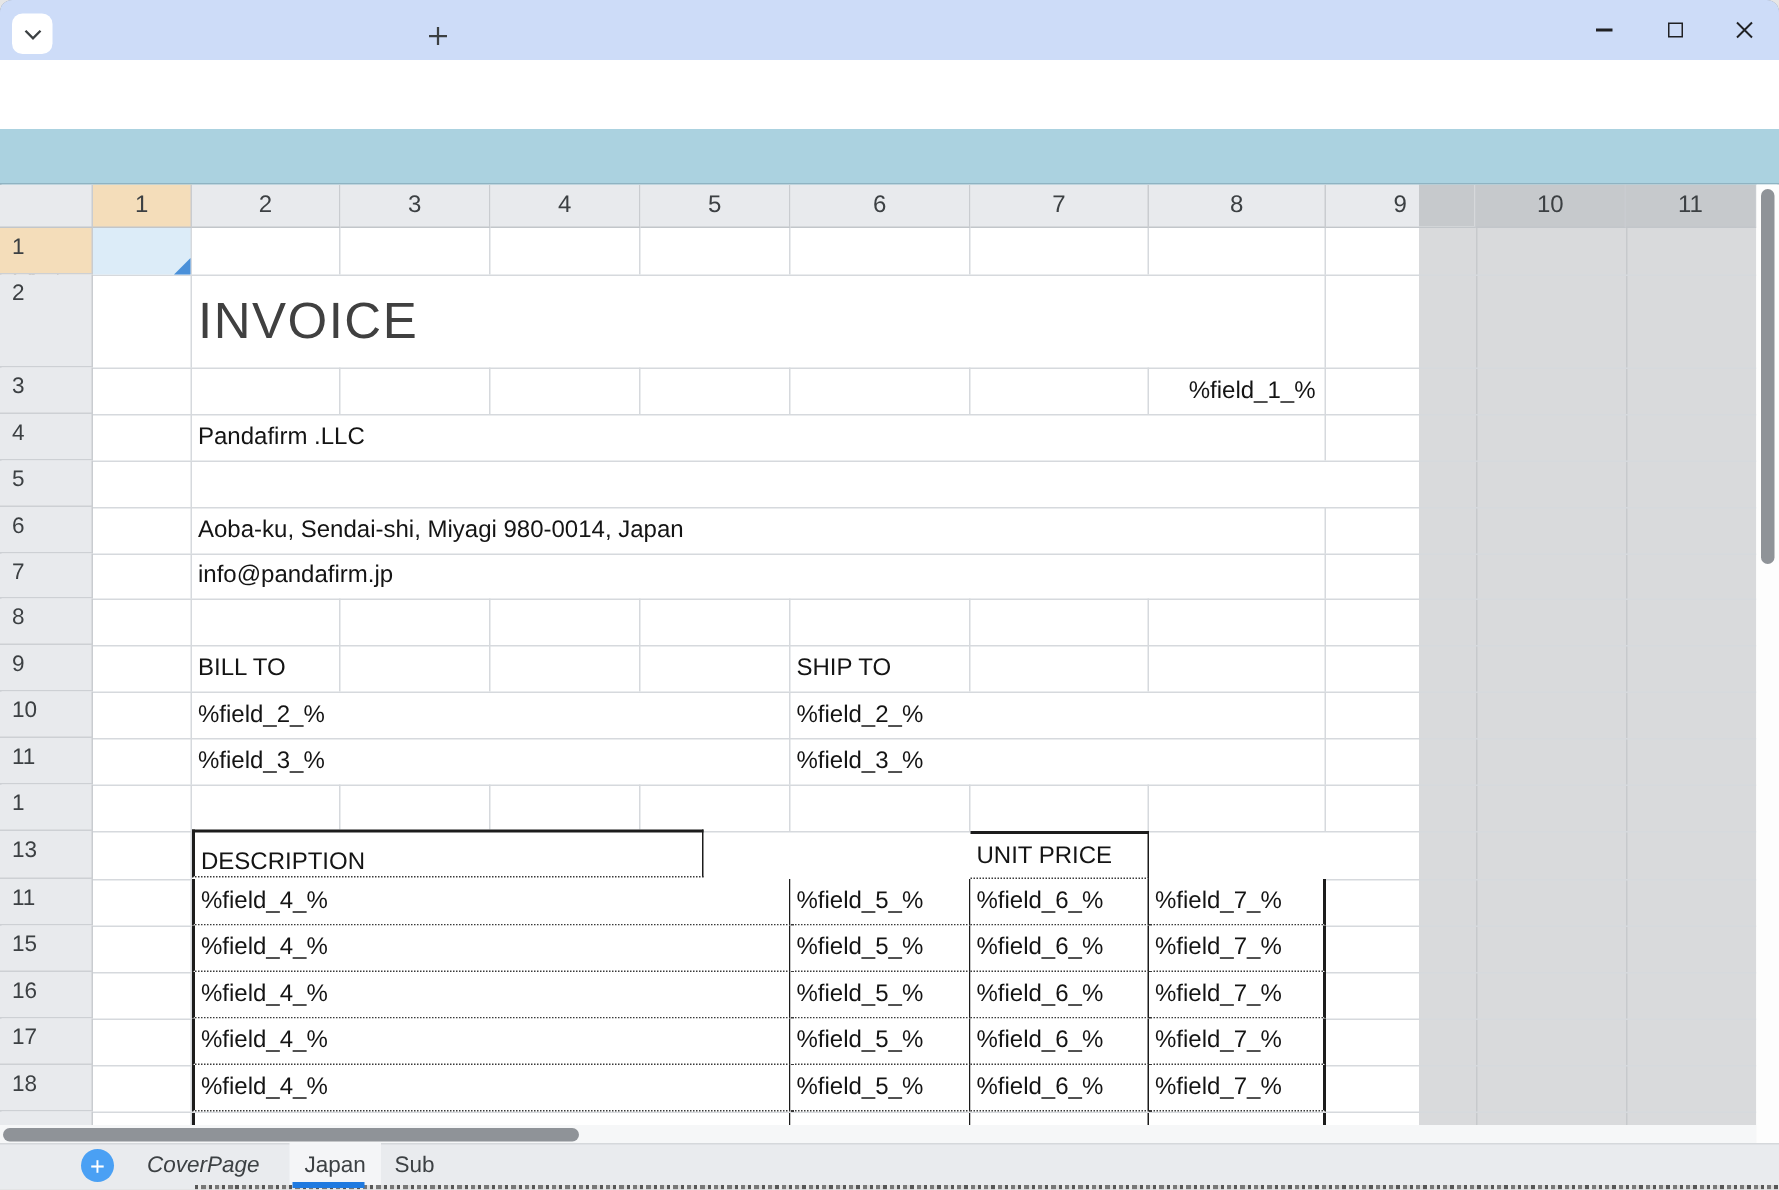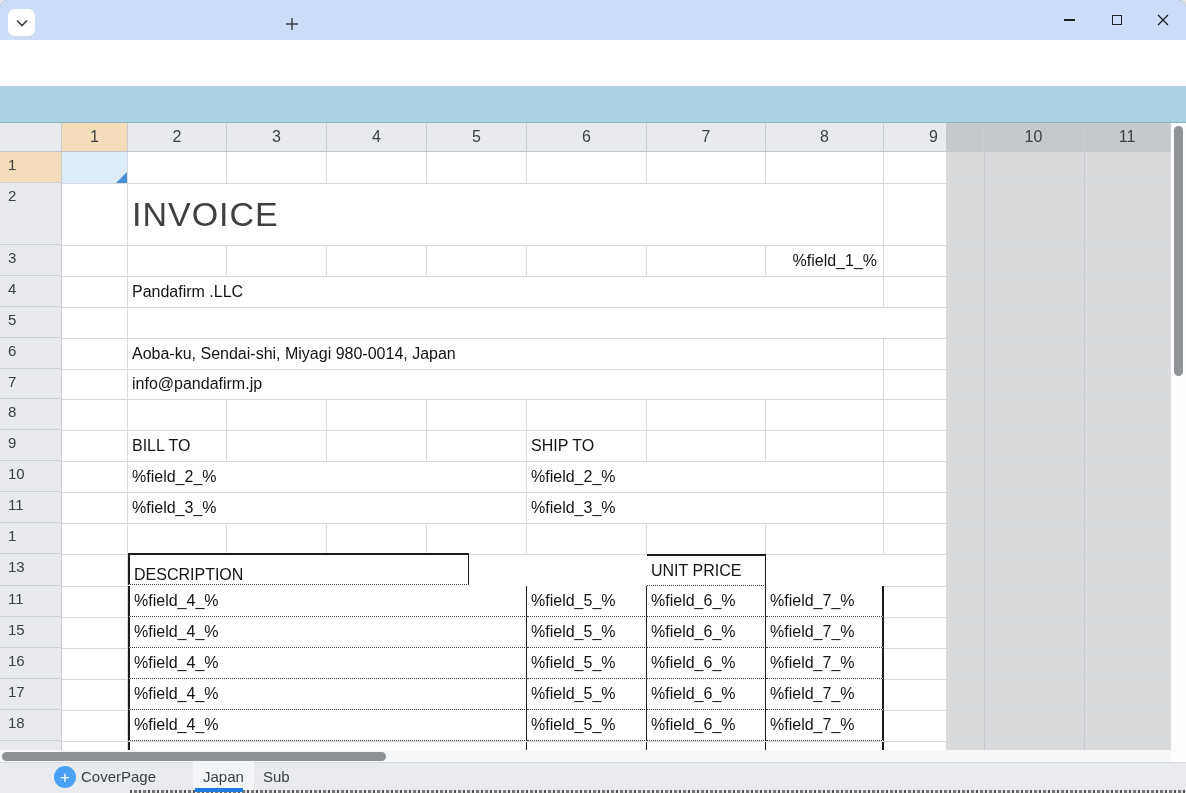--- a/index.html
+++ b/index.html
@@ -447,21 +447,21 @@
     <div class="sb-thumb" style="left:2px;top:1.5px;width:384px;height:9px;"></div>
   </div>
   <div class="abs" style="left:1171px;top:123px;width:15px;height:639px;background:#fdfdfd;">
     <div class="sb-thumb" style="left:2.5px;top:3px;width:9px;height:250px;"></div>
   </div>
 
   <div class="abs" id="tabbar"></div>
   <div class="abs" id="plus-circle">
     <span>+</span>
   </div>
-  <div class="abs sheet-tab" style="left:71px;top:762px;">
+  <div class="abs sheet-tab" style="left:88px;top:762px;font-style:italic;">
     <span>CoverPage</span>
   </div>
   <div class="abs sheet-tab" style="left:193px;top:762px;background:#f4f5f7;">
     <span>Japan</span>
   </div>
   <div class="abs sheet-tab" style="left:253px;top:762px;text-align:right;">
     <span>Sub</span>
   </div>
   <div class="abs" id="clip-strip"></div>
   <div class="abs" id="main-underline"></div>

